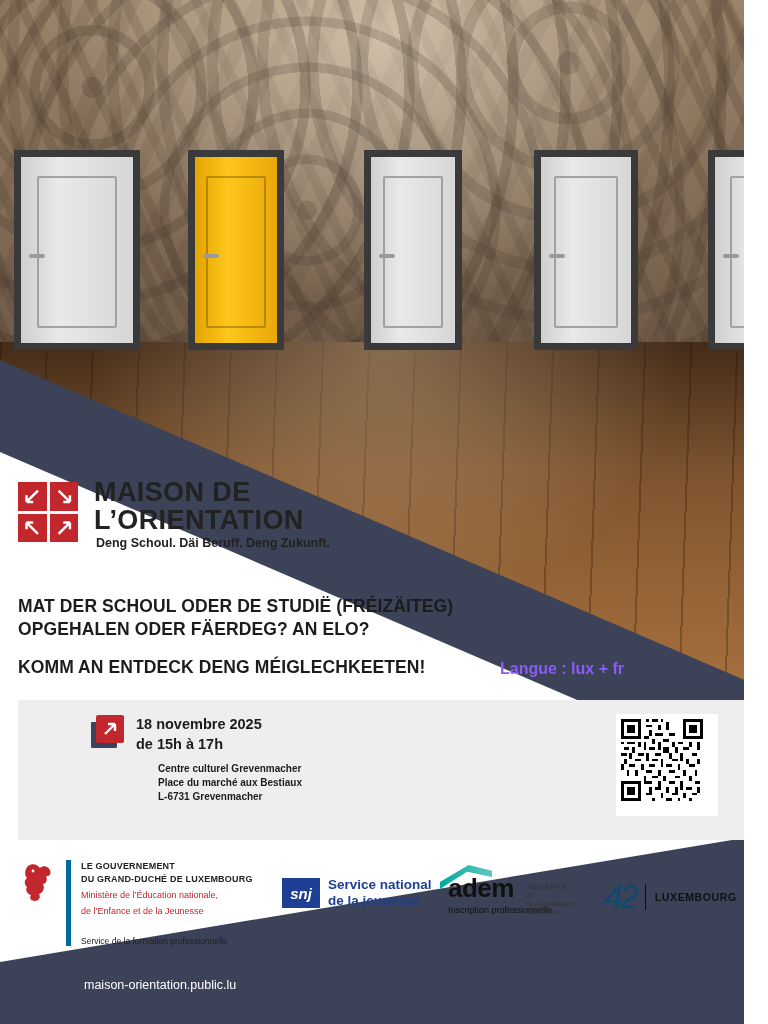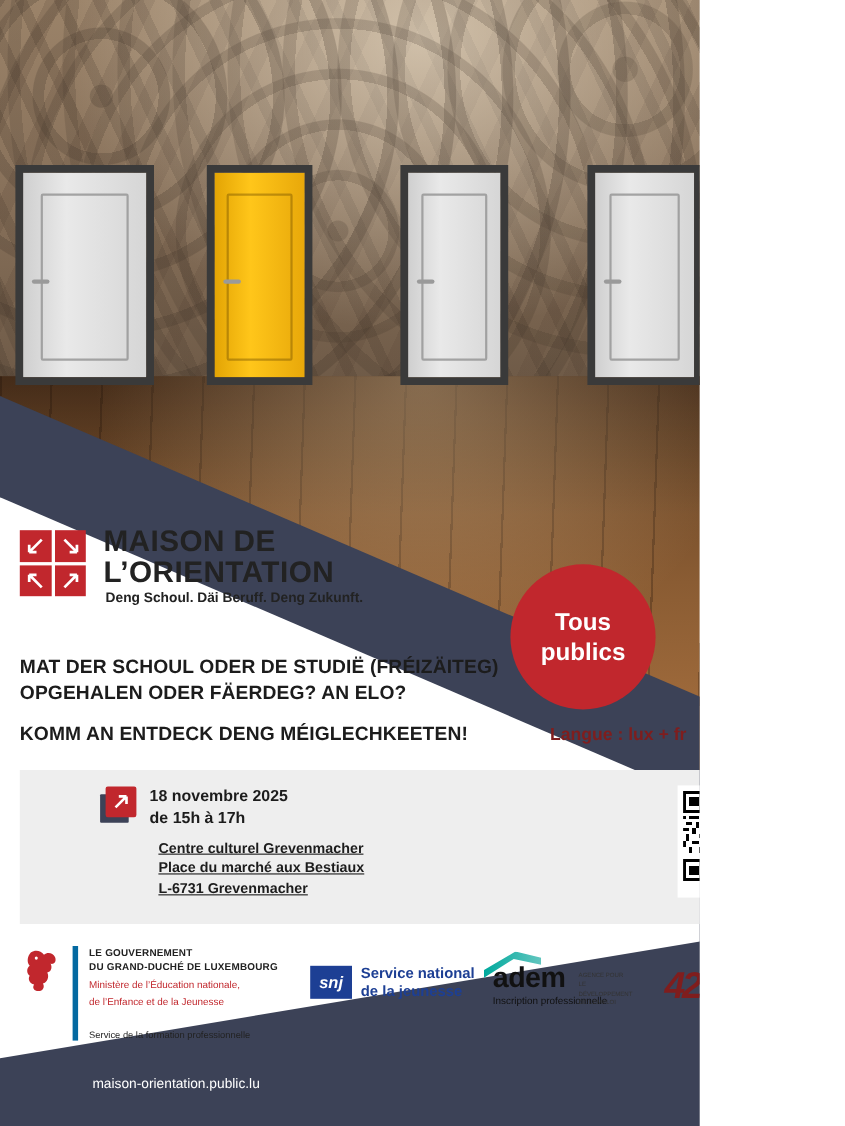--- a/index.html
+++ b/index.html
@@ -5,21 +5,21 @@
   html, body {
     margin: 0;
     padding: 0;
     background: #ffffff;
   }
   body {
     font-family: "Liberation Sans", sans-serif;
   }
   #poster {
     position: relative;
-    width: 636px;
+    width: 744px;
     height: 1024px;
     overflow: hidden;
     background: #ffffff;
   }
 
   
   .photo {
     position: absolute;
     left: 0; top: 0;
     width: 768px; height: 700px;
@@ -163,21 +163,21 @@
   .headline .l2 {
     font-size: 17.5px;
     font-weight: bold;
     color: #1c1c1c;
     margin-top: 16px;
     letter-spacing: .1px;
   }
   .langue {
     position: absolute;
     left: 500px; top: 660px;
-    color: #7f1d1d;
+    color: #8b5cf6;
     font-weight: bold;
     font-size: 16px;
   }
 
   
   .badge {
     position: absolute;
     right: 40px; top: 513px;
     width: 132px; height: 132px;
     border-radius: 50%;
@@ -214,26 +214,25 @@
     gap: 12px;
   }
   .info-date .txt {
     font-size: 14.5px;
     font-weight: bold;
     color: #1c1c1c;
     line-height: 1.35;
   }
   .info-addr {
     position: absolute;
-    left: 126px; top: 62px;
-    font-size: 13px;
+    left: 140px; top: 62px;
+    font-size: 10px;
     font-weight: bold;
     color: #1c1c1c;
     line-height: 1.42;
-    text-decoration: underline;
   }
   .info-insc {
     position: absolute;
     left: 388px; top: 15px;
     display: flex;
     gap: 12px;
   }
   .info-insc .txt {
     font-size: 14.5px;
     font-weight: bold;
@@ -323,22 +322,22 @@
     line-height: 1.5;
   }
   .fortytwo {
     position: absolute;
     left: 604px; top: 22px;
     display: flex;
     align-items: center;
   }
   .fortytwo .num {
     font-size: 34px;
-    font-weight: bold;
-    color: #7f1d1d;
+    font-weight: normal;
+    color: #0c4a6e;
     letter-spacing: -3px;
     font-style: italic;
   }
   .fortytwo .bar {
     width: 1px; height: 26px;
     background: #111;
     margin: 0 9px;
   }
   .fortytwo .lux {
     font-size: 10.5px;
@@ -424,24 +423,20 @@
   <div class="headline">
     <div class="l1">
       <div>MAT DER SCHOUL ODER DE STUDIË (FRÉIZÄITEG)</div>
       <div>OPGEHALEN ODER FÄERDEG? AN ELO?</div>
     </div>
     <div class="l2">KOMM AN ENTDECK DENG MÉIGLECHKEETEN!</div>
   </div>
 
   <div class="langue">Langue : lux + fr</div>
 
-  <div class="badge">
-    <span>Tous</span>
-    <span>publics</span>
-  </div>
 
   <div class="info-panel">
 
     <div class="info-date">
       <div class="arrow-icon">
         <svg width="28" height="28" viewBox="0 0 28 28">
             <path d="M9 19 L19 9 M19 9 L12 9 M19 9 L19 16" stroke="#fff" stroke-width="2.4" fill="none"></path>
           </svg>
       </div>
       <div class="txt">

